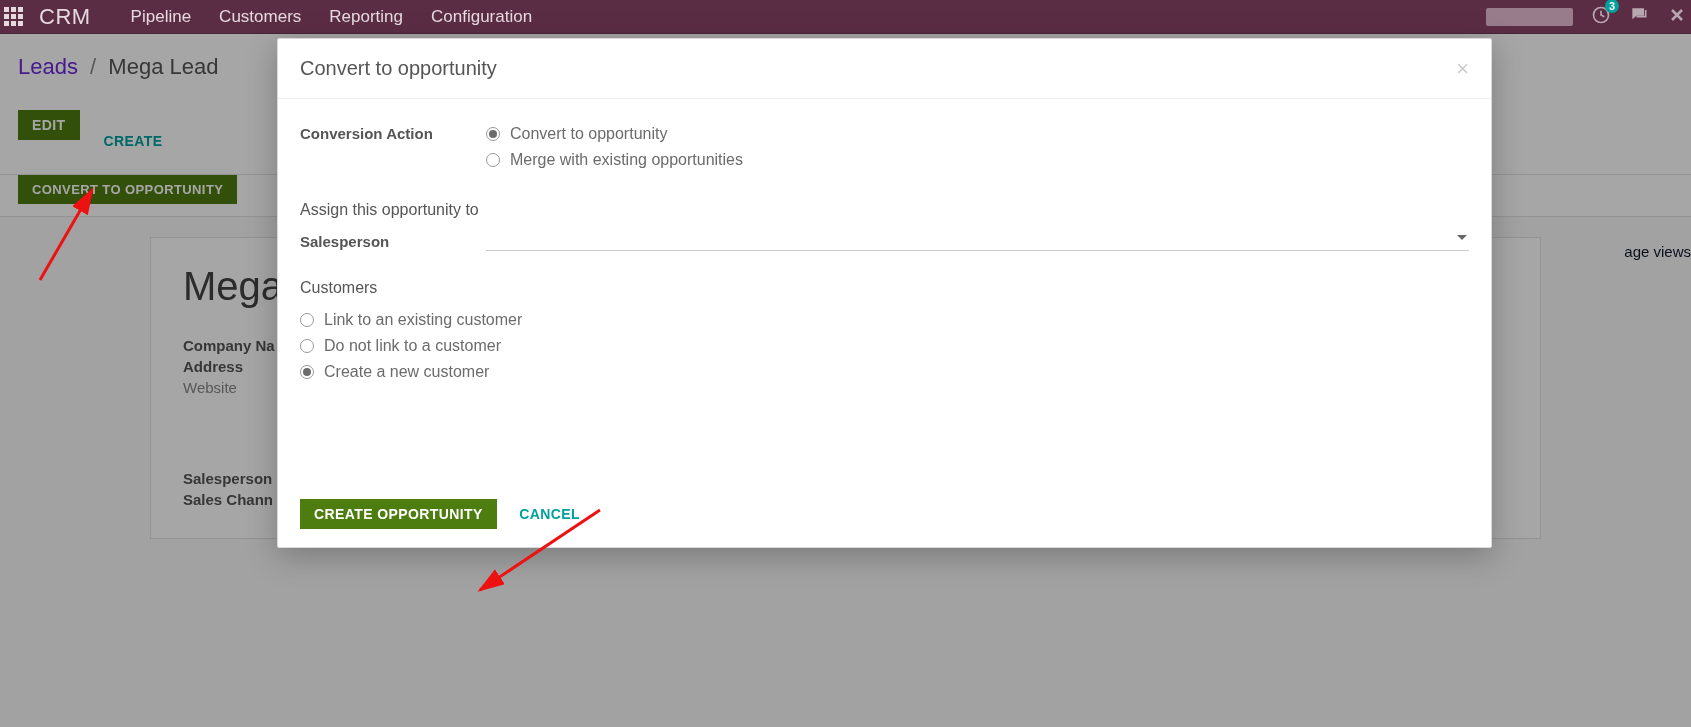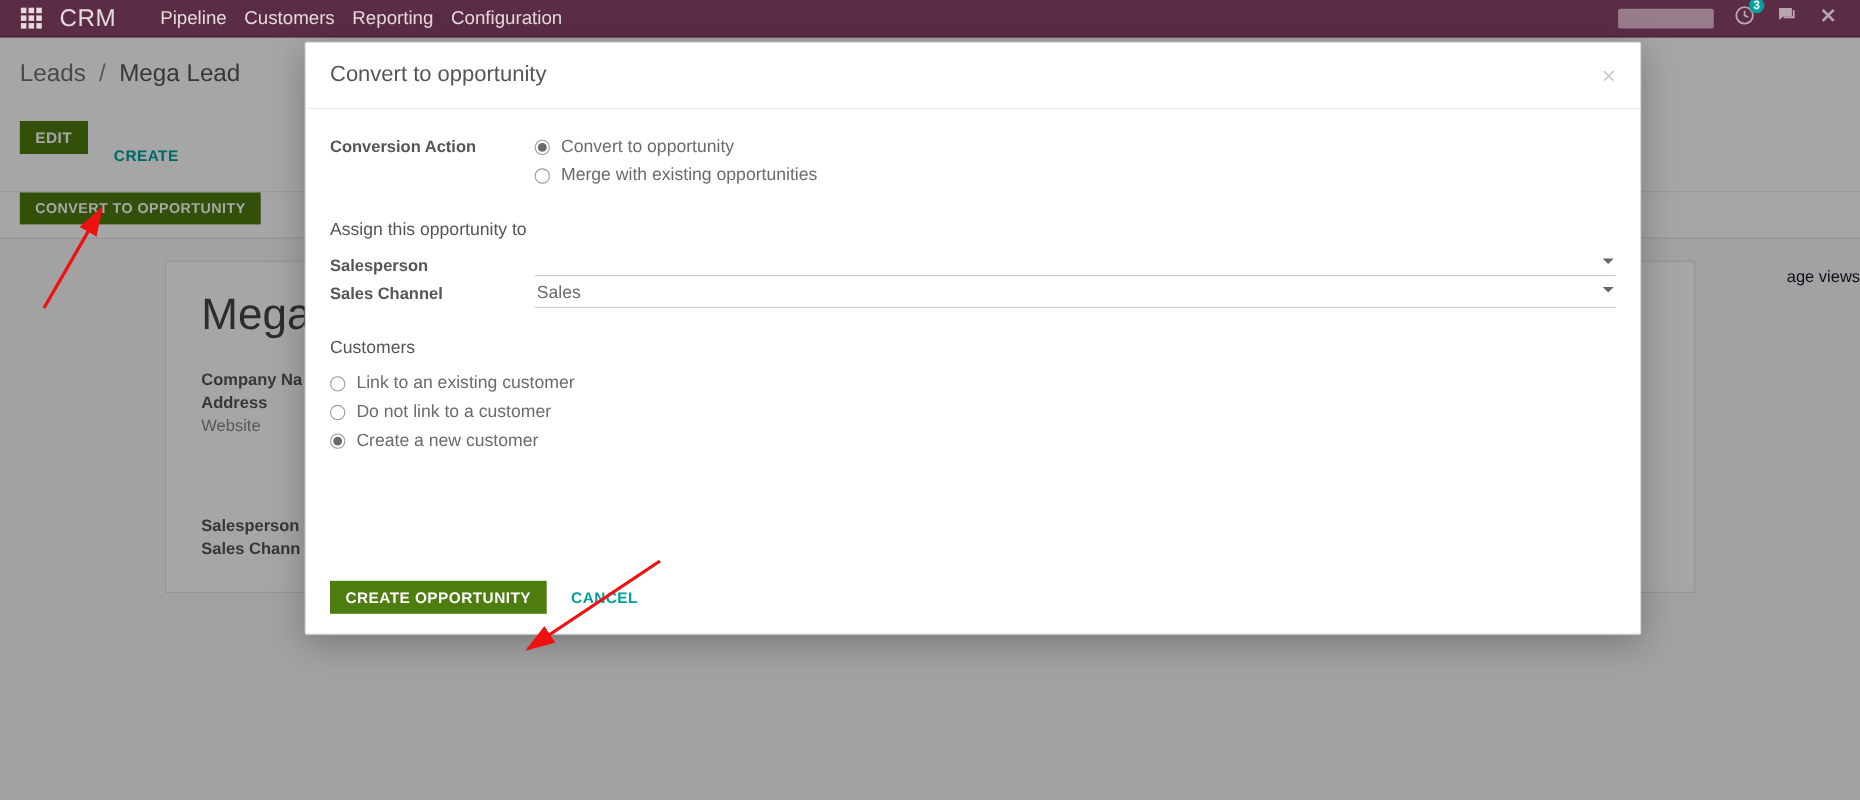--- a/index.html
+++ b/index.html
@@ -6,44 +6,44 @@
   html, body { width: 1691px; height: 727px; font-family: -apple-system, Helvetica, Arial, sans-serif; overflow: hidden; background: #f9f9f9; }
   body { position: relative; }
 
   
   .topnav {
     height: 34px;
     background: #5b2d45; 
     display: flex;
     align-items: center;
     color: #e6d9e0;
-    padding: 0 19px;
+    padding: 0 4px;
     border-bottom: 1px solid #4a2338;
     position: relative;
     z-index: 1;
   }
   .topnav .apps-icon { display: grid; grid-template-columns: repeat(3, 5px); grid-template-rows: repeat(3, 5px); gap: 2px; margin-right: 16px; }
   .topnav .apps-icon span { background: #e6d9e0; width: 5px; height: 5px; }
   .topnav .brand { font-size: 22px; font-weight: 400; color: #e6d9e0; letter-spacing: .5px; margin-right: 40px; }
-  .topnav .menu { display: flex; gap: 16px; }
+  .topnav .menu { display: flex; gap: 28px; }
   .topnav .menu a { color: #e6d9e0; font-size: 17px; text-decoration: none; cursor: pointer; }
   .topnav .right { margin-left: auto; display: flex; align-items: center; gap: 18px; }
   .topnav .search-pill { width: 87px; height: 18px; background: #987c8c; border-radius: 2px; }
   .topnav .icon-svg { width: 20px; height: 20px; fill: #b8a6b1; }
   .topnav .clock-wrap { position: relative; }
   .topnav .badge { position: absolute; top: -6px; right: -8px; background: #00a09d; color: #fff; font-size: 11px; font-weight: 600; border-radius: 8px; padding: 0 4px; line-height: 14px; }
 
   
   .control-panel {
     background: #fff;
     border-bottom: 1px solid #e2e2e2;
     padding: 20px 18px 18px;
   }
   .breadcrumbs { font-size: 22px; color: #555; margin-bottom: 14px; }
-  .breadcrumbs a { color: #737373; text-decoration: none; }
+  .breadcrumbs a { color: #6d28d9; text-decoration: none; }
   .breadcrumbs .sep { margin: 0 6px; color: #888; }
   .cp-buttons { display: flex; align-items: center; gap: 18px; }
   .btn-teal { background: #4d7c0f; color: #fff; border: none; padding: 7px 14px; font-size: 14px; font-weight: 600; letter-spacing: .4px; cursor: pointer; }
   .btn-teal-outline { background: transparent; color: #00a09d; border: none; padding: 7px 6px; font-size: 14px; font-weight: 600; letter-spacing: .4px; cursor: pointer; margin-top: 32px; }
 
   .action-row { background: #fff; padding: 0 18px 12px; border-bottom: 1px solid #e2e2e2; }
 
   
   .sheet-wrap { padding: 20px 150px; position: relative; }
   .corner-label { position: absolute; right: 0; top: 26px; font-size: 15px; color: #0f172a; }
@@ -218,27 +218,20 @@
 
     <h3>Assign this opportunity to</h3>
 
     <div class="mrow">
       <div class="mlabel">Salesperson</div>
       <div class="mval select-wrap">
         <div class="select-underline" style="min-height:22px"></div>
         <span class="caret"></span>
       </div>
     </div>
-    <div class="mrow">
-      <div class="mlabel">Sales Channel</div>
-      <div class="mval select-wrap">
-        <div class="select-underline">Sales</div>
-        <span class="caret"></span>
-      </div>
-    </div>
 
     <h3>Customers</h3>
     <div>
       <div class="radio-line">
         <span class="radio-dot"></span>
         <span>Link to an existing customer</span>
       </div>
       <div class="radio-line">
         <span class="radio-dot"></span>
         <span>Do not link to a customer</span>

